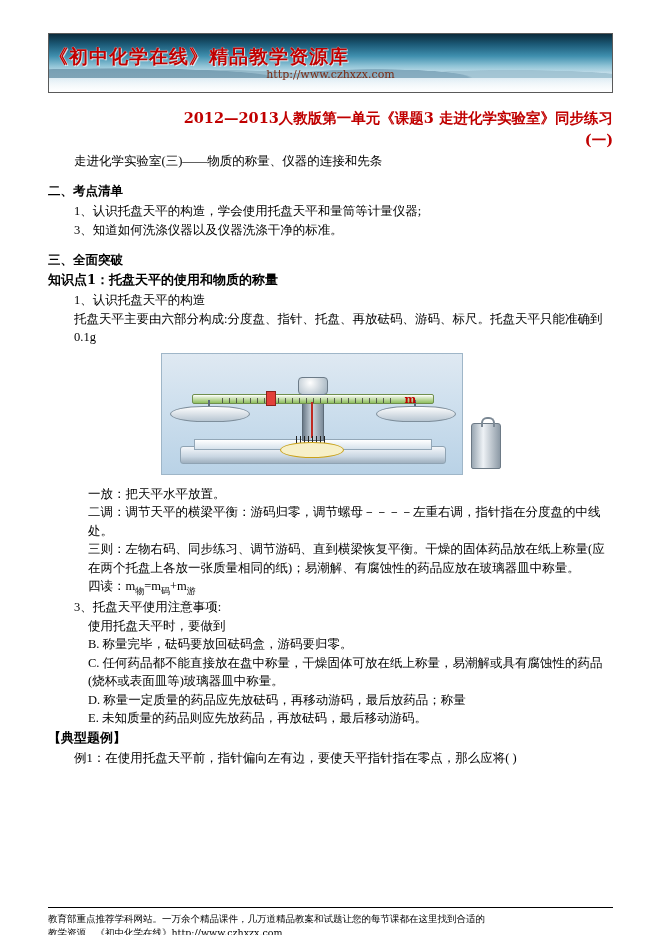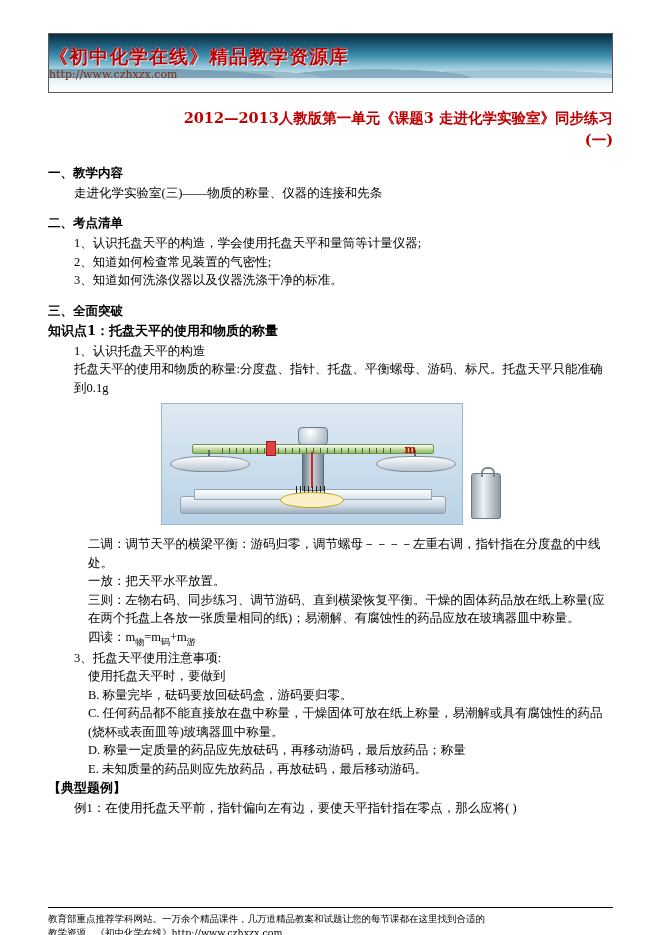--- a/index.html
+++ b/index.html
@@ -60,21 +60,21 @@
     font-size: 19px;
     color: #c00000;
     letter-spacing: 1px;
     text-shadow: 0 0 1px #ffffff, 1px 1px 0 rgba(255,255,255,.7);
   }
   .banner-sub {
     position: absolute;
     top: 34px;
     left: 0;
     width: 100%;
-    text-align: left;
+    text-align: center;
     font-size: 11px;
     color: #7a2a12;
     font-family: "DejaVu Serif", "Liberation Serif", serif;
   }
 
   
   .doc-title {
     margin-top: 14px;
     text-align: right;
     font-family: "DejaVu Serif", "Liberation Serif", serif;
@@ -290,33 +290,31 @@
     <div class="banner-peaks"></div>
     <div class="banner-title">《初中化学在线》精品教学资源库</div>
     <div class="banner-sub">http://www.czhxzx.com</div>
   </div>
 
   <div class="doc-title">
     <div>2012—2013人教版第一单元《课题3  走进化学实验室》同步练习</div>
     <div>(一)</div>
   </div>
 
-  <div class="section-head">一、教学内容</div>
   <p class="t i1">走进化学实验室(三)——物质的称量、仪器的连接和先条</p>
 
   <div class="section-head">二、考点清单</div>
   <p class="t i1">1、认识托盘天平的构造，学会使用托盘天平和量筒等计量仪器;</p>
-  <p class="t i1">2、知道如何检查常见装置的气密性;</p>
   <p class="t i1">3、知道如何洗涤仪器以及仪器洗涤干净的标准。</p>
 
   <div class="section-head">三、全面突破</div>
   <div class="kp-head">知识点1：托盘天平的使用和物质的称量</div>
 
   <p class="t i1">1、认识托盘天平的构造</p>
-  <p class="t i1">托盘天平的使用和物质的称量:分度盘、指针、托盘、平衡螺母、游码、标尺。托盘天平只能准确到0.1g</p>
+  <p class="t i1">托盘天平主要由六部分构成:分度盘、指针、托盘、再放砝码、游码、标尺。托盘天平只能准确到0.1g</p>
 
   <div class="figure">
     <div class="fig-box">
       <div class="base"></div>
       <div class="base2"></div>
       <div class="column"></div>
       <div class="beam"></div>
       <div class="beam-scale"></div>
       <div class="rider"></div>
       <div class="cap"></div>
@@ -325,22 +323,22 @@
       <div class="pan pan-l"></div>
       <div class="pan pan-r"></div>
       <div class="pointer"></div>
       <div class="pointer-scale"></div>
       <div class="marker-m">m</div>
       <div class="oval-label"></div>
     </div>
     <div class="weight"></div>
   </div>
 
+  <p class="t i2">一放：把天平水平放置。</p>
   <p class="t i2">二调：调节天平的横梁平衡：游码归零，调节螺母－－－－左重右调，指针指在分度盘的中线处。</p>
-  <p class="t i2">一放：把天平水平放置。</p>
   <p class="t i2">三则：左物右码、同步练习、调节游码、直到横梁恢复平衡。干燥的固体药品放在纸上称量(应在两个托盘上各放一张质量相同的纸)；易潮解、有腐蚀性的药品应放在玻璃器皿中称量。</p>
   <p class="t i2">
     <span>四读：</span><span>m<span class="sub">物</span>=m<span class="sub">码</span>+m<span class="sub">游</span></span>
   </p>
   <p class="t i1">3、托盘天平使用注意事项:</p>
   <p class="t i2">使用托盘天平时，要做到</p>
   <p class="t i2">B. 称量完毕，砝码要放回砝码盒，游码要归零。</p>
   <p class="t i2">C. 任何药品都不能直接放在盘中称量，干燥固体可放在纸上称量，易潮解或具有腐蚀性的药品(烧杯或表面皿等)玻璃器皿中称量。</p>
   <p class="t i2">D. 称量一定质量的药品应先放砝码，再移动游码，最后放药品；称量</p>
   <p class="t i2">E. 未知质量的药品则应先放药品，再放砝码，最后移动游码。</p>

